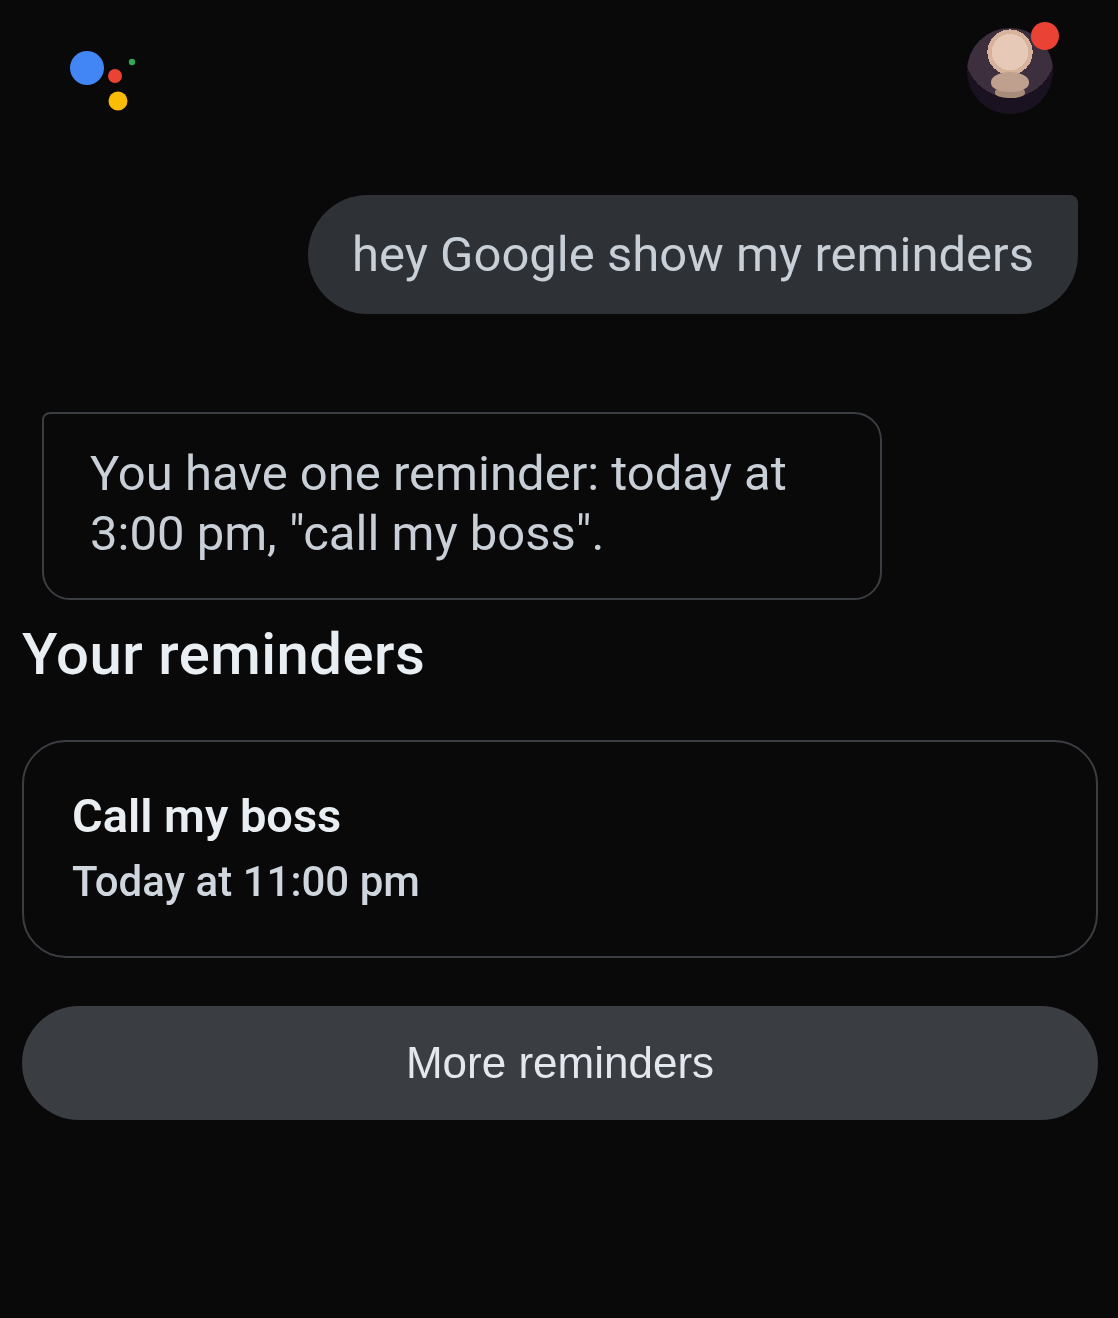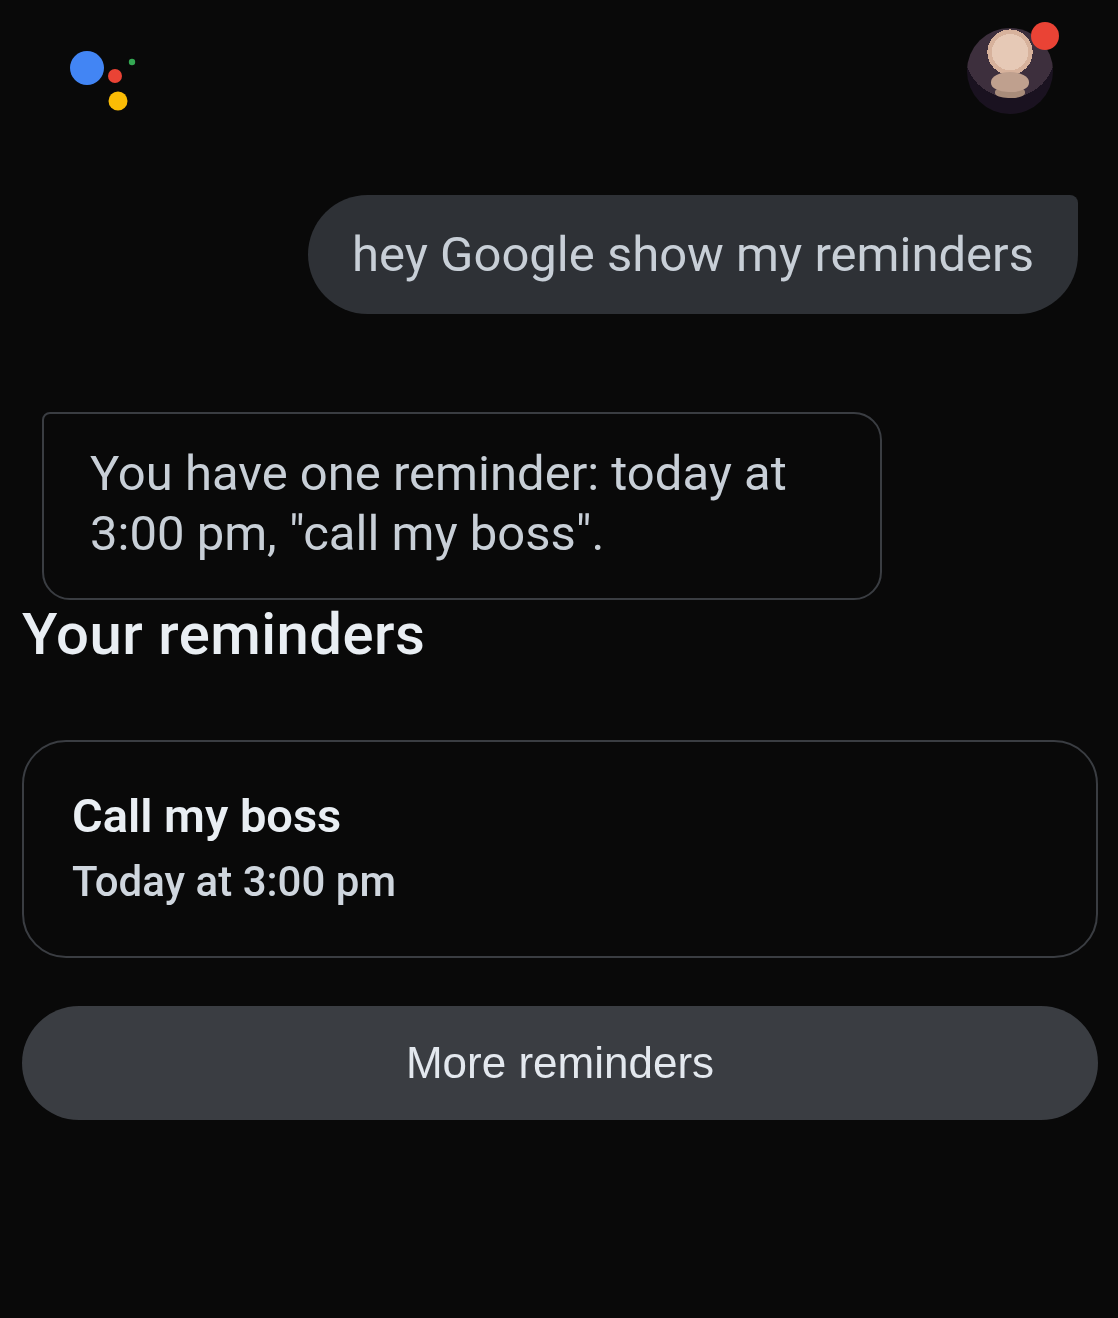--- a/index.html
+++ b/index.html
@@ -87,21 +87,21 @@
     padding: 30px 46px 34px 46px;
     border-radius: 28px;
     border-top-left-radius: 8px;
     background: transparent;
   }
 
   
   .section-title {
     position: absolute;
     left: 22px;
-    top: 600px;
+    top: 620px;
     font-size: 58px;
     font-weight: 500;
     color: #e9eef3;
     letter-spacing: 0.5px;
   }
 
   
   .reminder-card {
     position: absolute;
     left: 22px;
@@ -167,18 +167,18 @@
 </div>
 
 <div class="assistant-bubble">
   <span>You have one reminder: today at 3:00 pm, "call my boss".</span>
 </div>
 
 <h2 class="section-title">Your reminders</h2>
 
 <div class="reminder-card">
   <div class="reminder-title">Call my boss</div>
-  <div class="reminder-time">Today at 3:00 pm</div>
+  <div class="reminder-time">Today at 11:00 pm</div>
 </div>
 
 <button class="more-btn">
   <span>More reminders</span>
 </button>
 
 </body></html>

